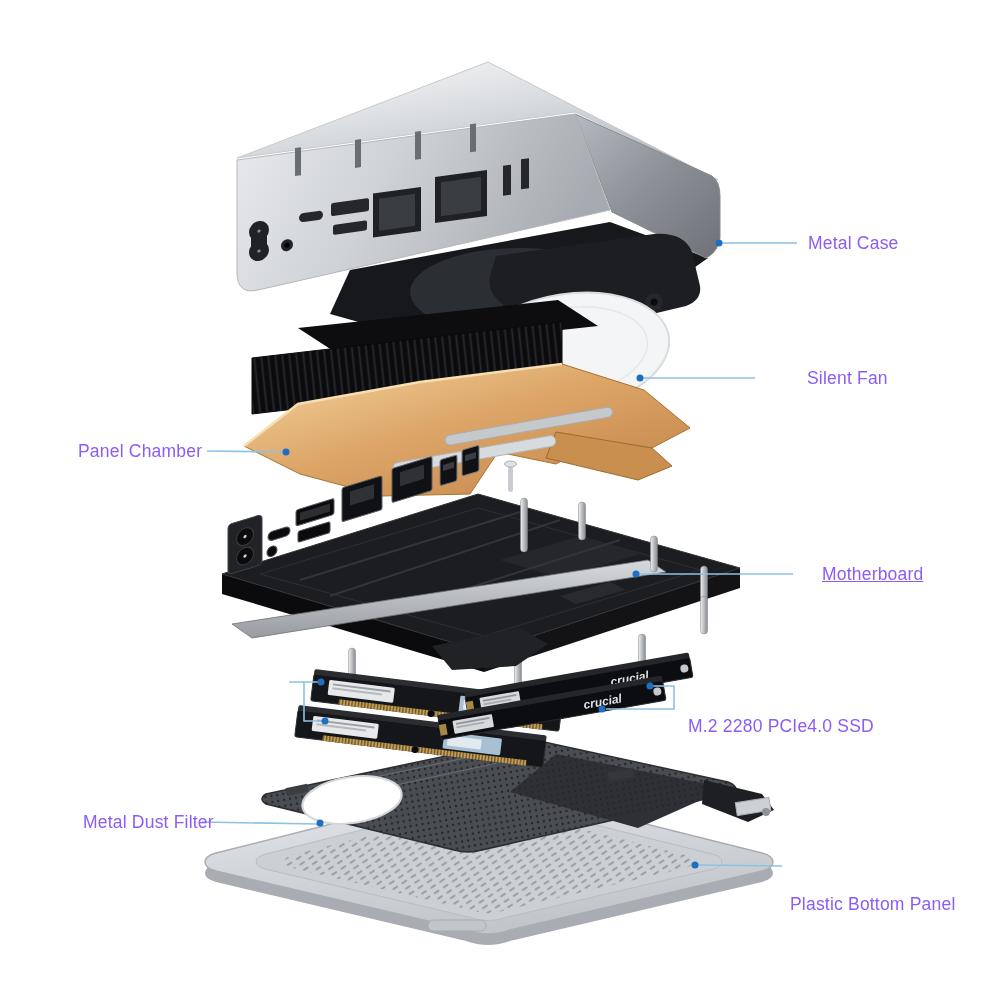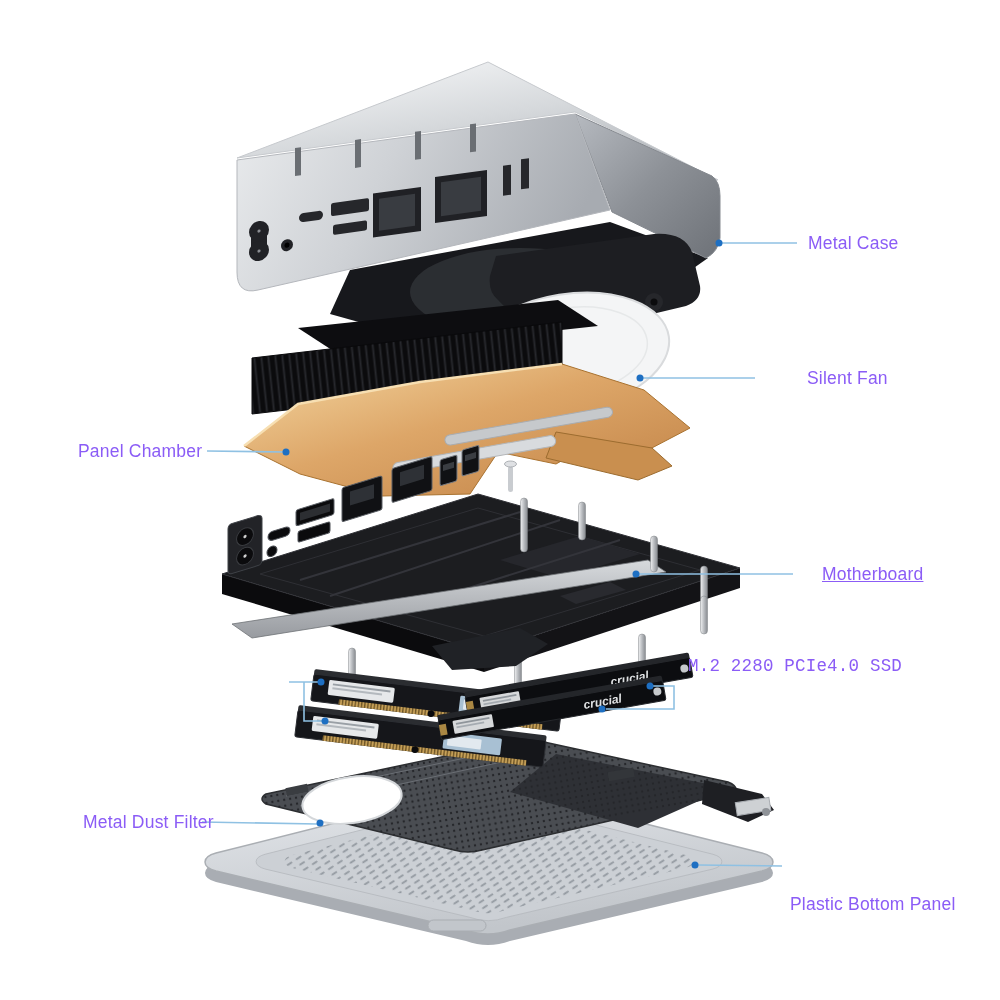--- a/index.html
+++ b/index.html
@@ -237,17 +237,17 @@
     <circle cx="602" cy="709" r="3.5"></circle>
     <circle cx="320" cy="823" r="3.5"></circle>
     <circle cx="695" cy="865" r="3.5"></circle>
   </g>
 </svg>
 
 <div class="callout" style="left:808px;top:233px;">Metal Case</div>
 <div class="callout" style="left:764px;top:368px;margin-left:43px;">Silent Fan</div>
 <div class="callout" style="left:78px;top:441px;">Panel Chamber</div>
 <div class="callout" style="left:822px;top:564px;text-decoration:underline;">Motherboard</div>
-<div class="callout" style="left:688px;top:656px;font-family:Liberation Mono, monospace;">M.2 2280 PCIe4.0 SSD</div>
+<div class="callout" style="left:688px;top:716px;">M.2 2280 PCIe4.0 SSD</div>
 <div class="callout" style="left:51px;top:812px;margin-left:32px;">Metal Dust Filter</div>
 <div class="callout" style="left:790px;top:894px;">Plastic Bottom Panel</div>
 
 </div>
 
 </body></html>

